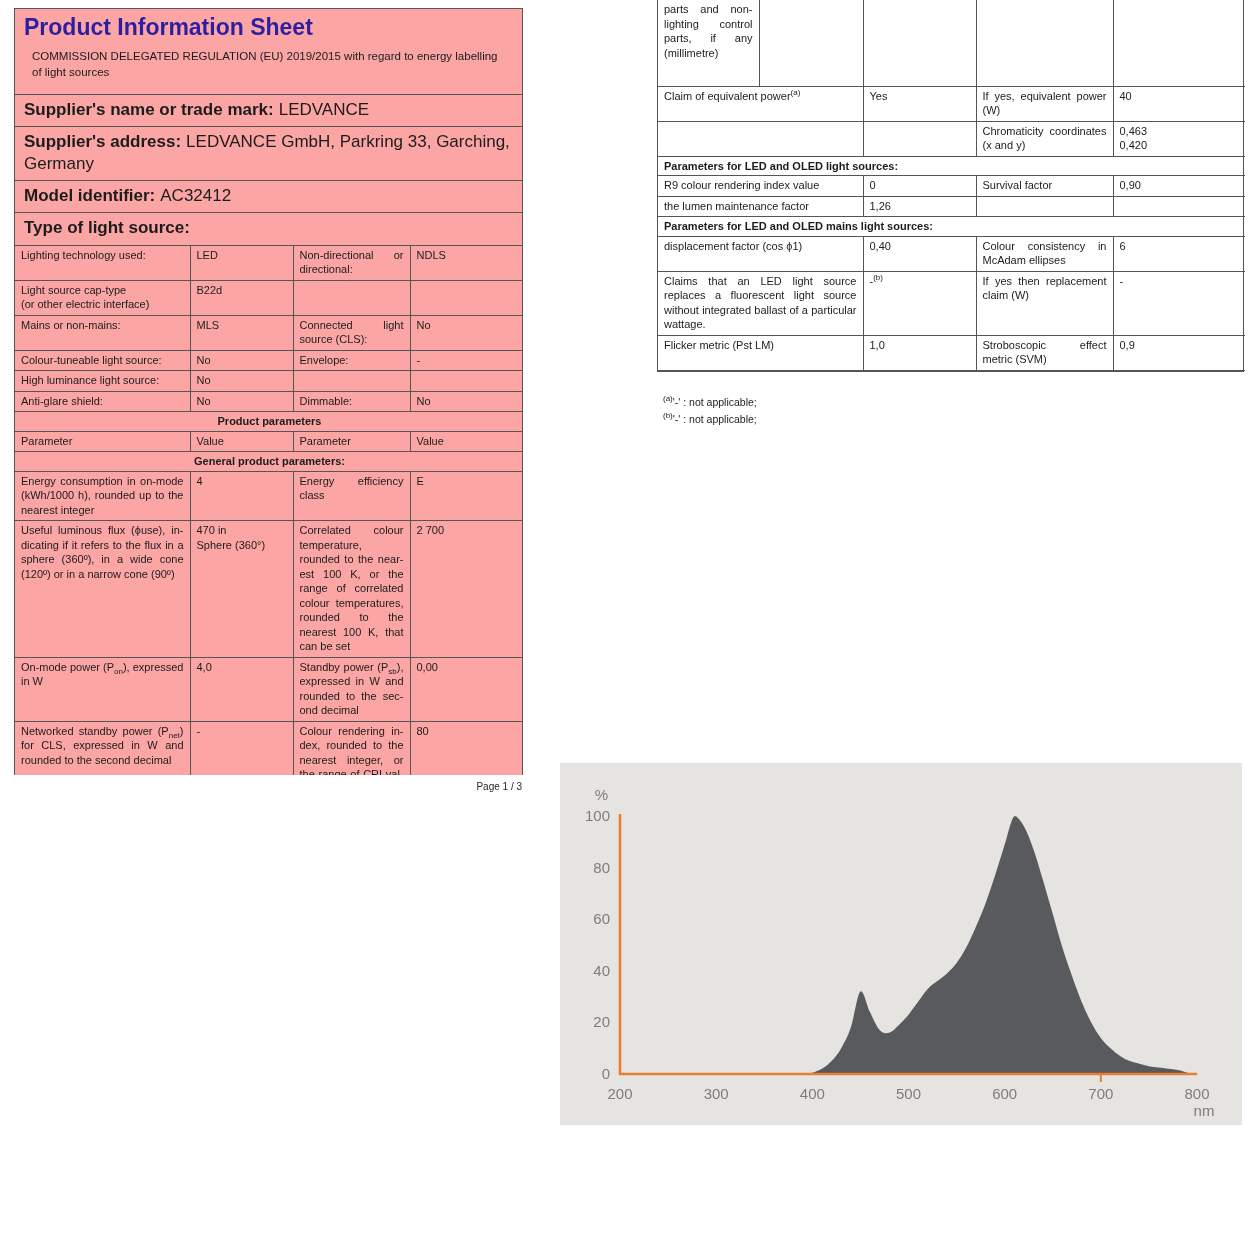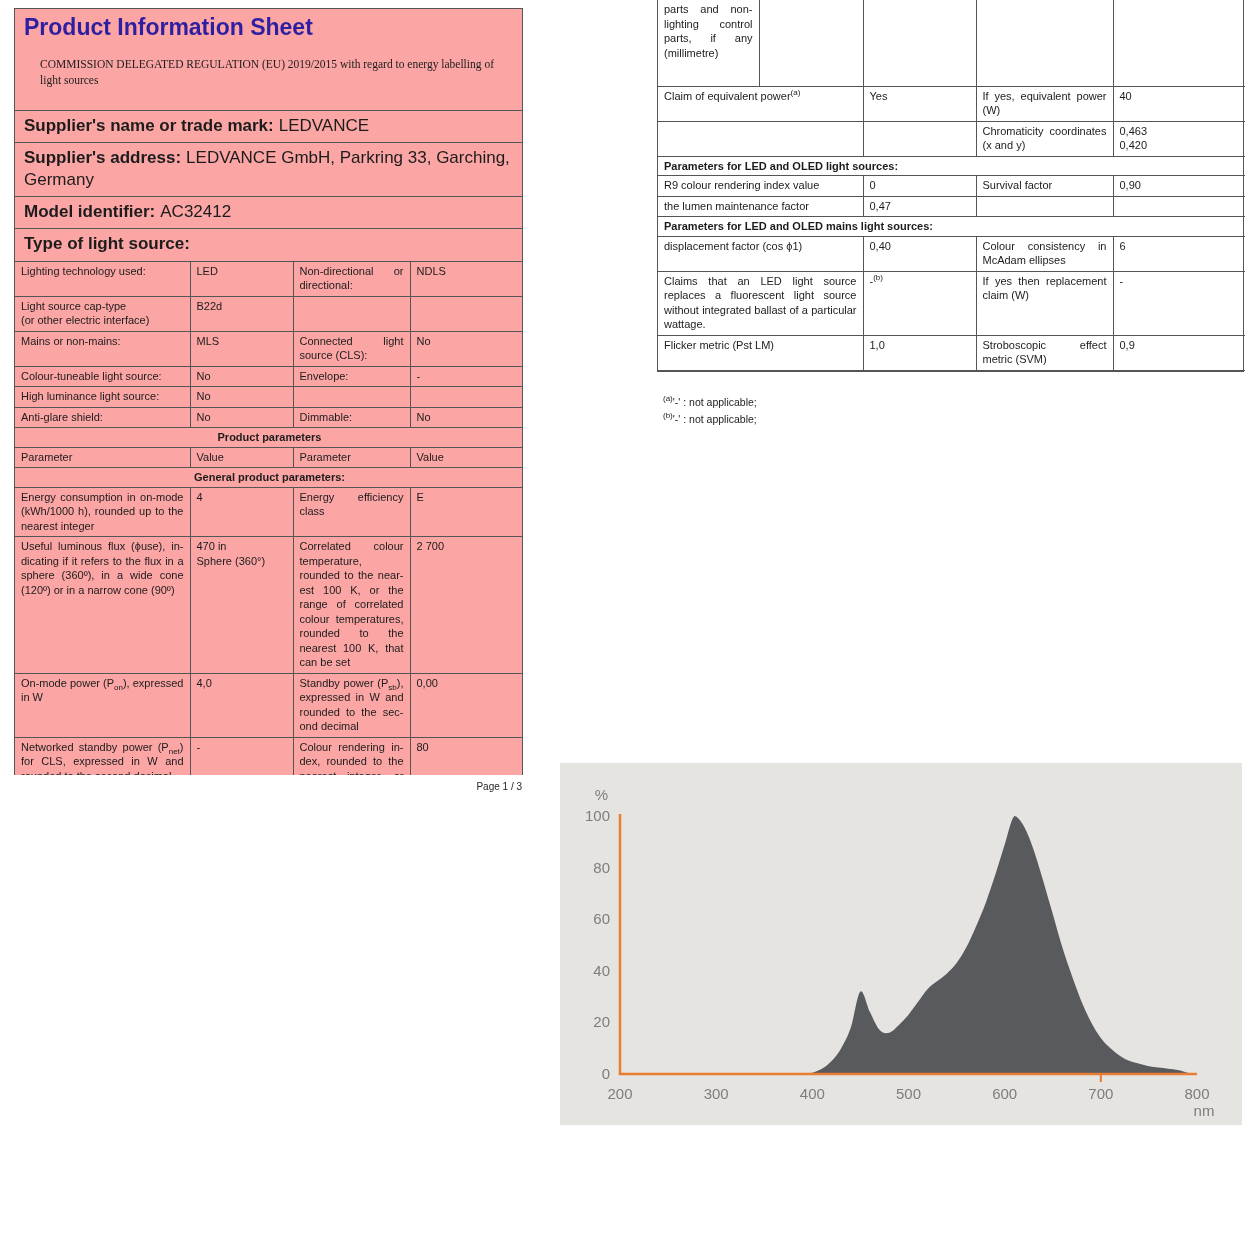--- a/index.html
+++ b/index.html
@@ -16,21 +16,21 @@
     width:1250px;height:1250px;background:#ffffff;position:relative;
     font-family:"Liberation Sans", sans-serif;color:#1c1c1c;
   }
   
   .left-doc{
     position:absolute;left:14px;top:8px;width:509px;height:767px;
     border:1px solid var(--border-color);border-bottom:none;overflow:hidden;background:#fca5a5;
   }
   .doc-head{padding:5px 10px 6px 9px;}
   .doc-title{font-size:23px;font-weight:bold;color:var(--title-color);margin:0 0 7px 0;letter-spacing:0;}
-  .reg{font-size:11.5px;line-height:1.35;margin:16px;font-family:Liberation Serif, serif;}
+  .reg{font-size:11.5px;line-height:1.35;margin:8px;}
   .info-row{border-top:1px solid var(--border-color);padding:4px 9px 5px;font-size:17px;line-height:1.3;}
   .info-row .lbl{font-weight:bold;}
   .info-row .val{margin-left:5px;}
   table.grid{border-collapse:collapse;width:100%;table-layout:fixed;font-size:11px;}
   .grid td{border:1px solid var(--border-color);padding:2px 6px 3px;vertical-align:top;line-height:1.32;word-wrap:break-word;}
   .t-left td:first-child{border-left:none;}
   .t-left td:last-child{border-right:none;}
   .t-right td:first-child{border-left:none;}
   .t-right td:last-child{border-right:none;}
   .c{}
@@ -229,21 +229,21 @@
         <td colspan="5">Parameters for LED and OLED light sources:</td>
       </tr>
       <tr>
         <td colspan="2">R9 colour rendering index value</td>
         <td class="c">0</td>
         <td>Survival factor</td>
         <td class="c">0,90</td>
       </tr>
       <tr>
         <td colspan="2">the lumen maintenance factor</td>
-        <td class="c">0,47</td>
+        <td class="c">1,26</td>
         <td></td>
         <td></td>
       </tr>
       <tr class="section">
         <td colspan="5">Parameters for LED and OLED mains light sources:</td>
       </tr>
       <tr>
         <td colspan="2">displacement factor (cos ϕ1)</td>
         <td class="c">0,40</td>
         <td class="j">Colour consistency in McAdam ellipses</td>

